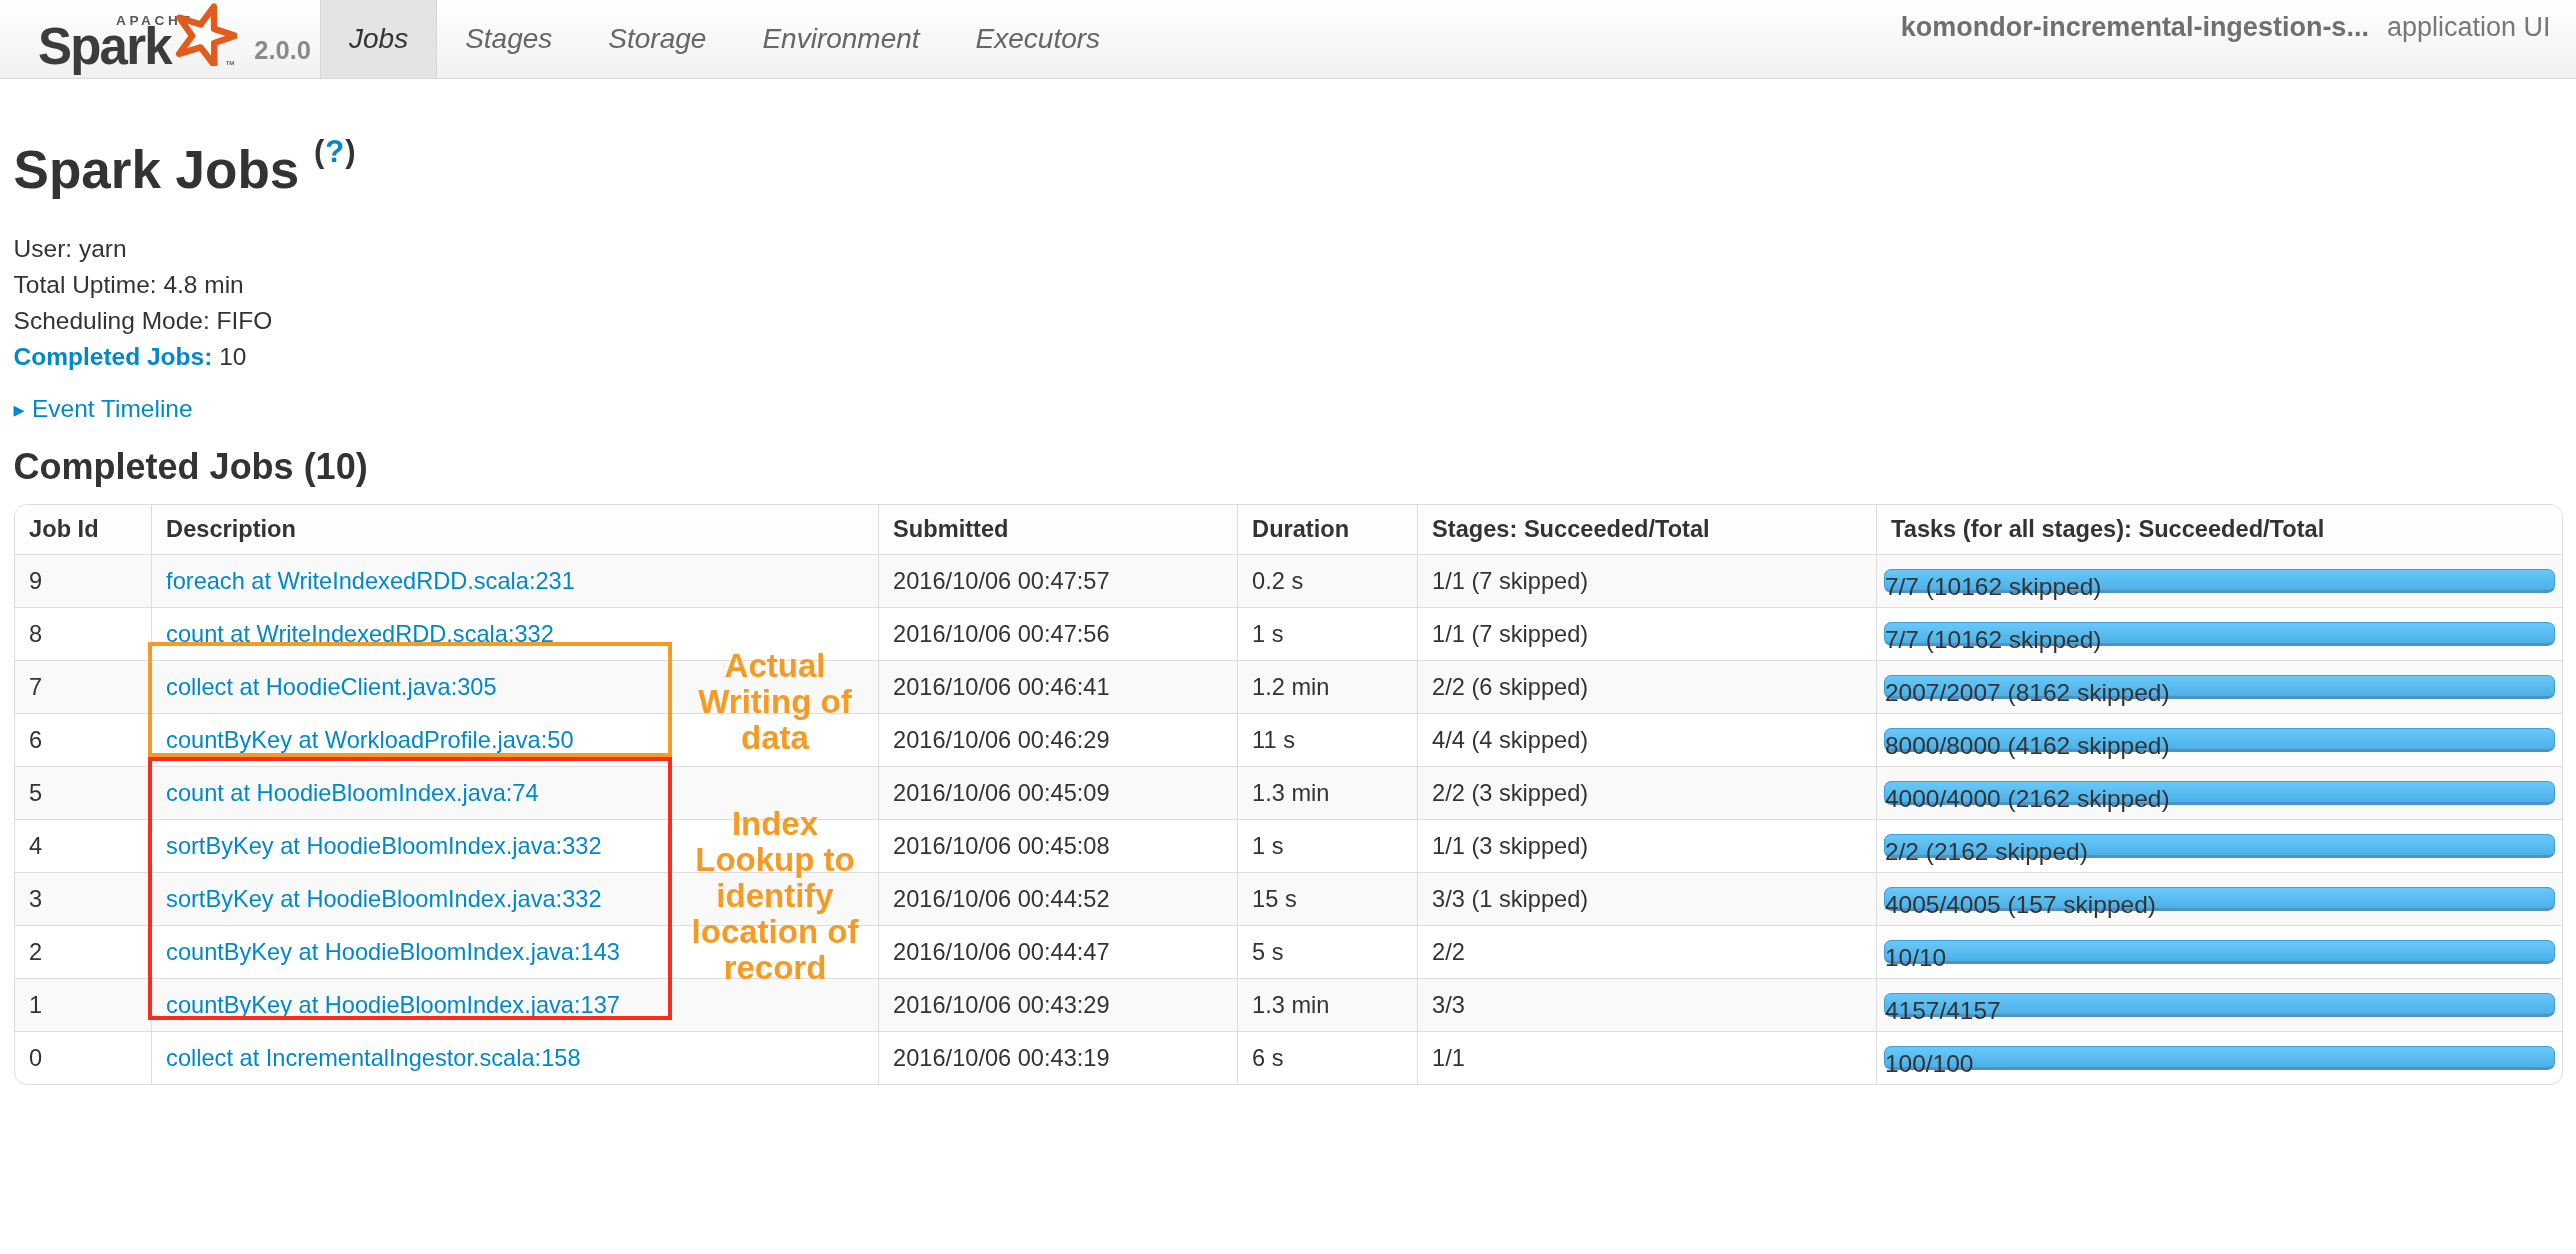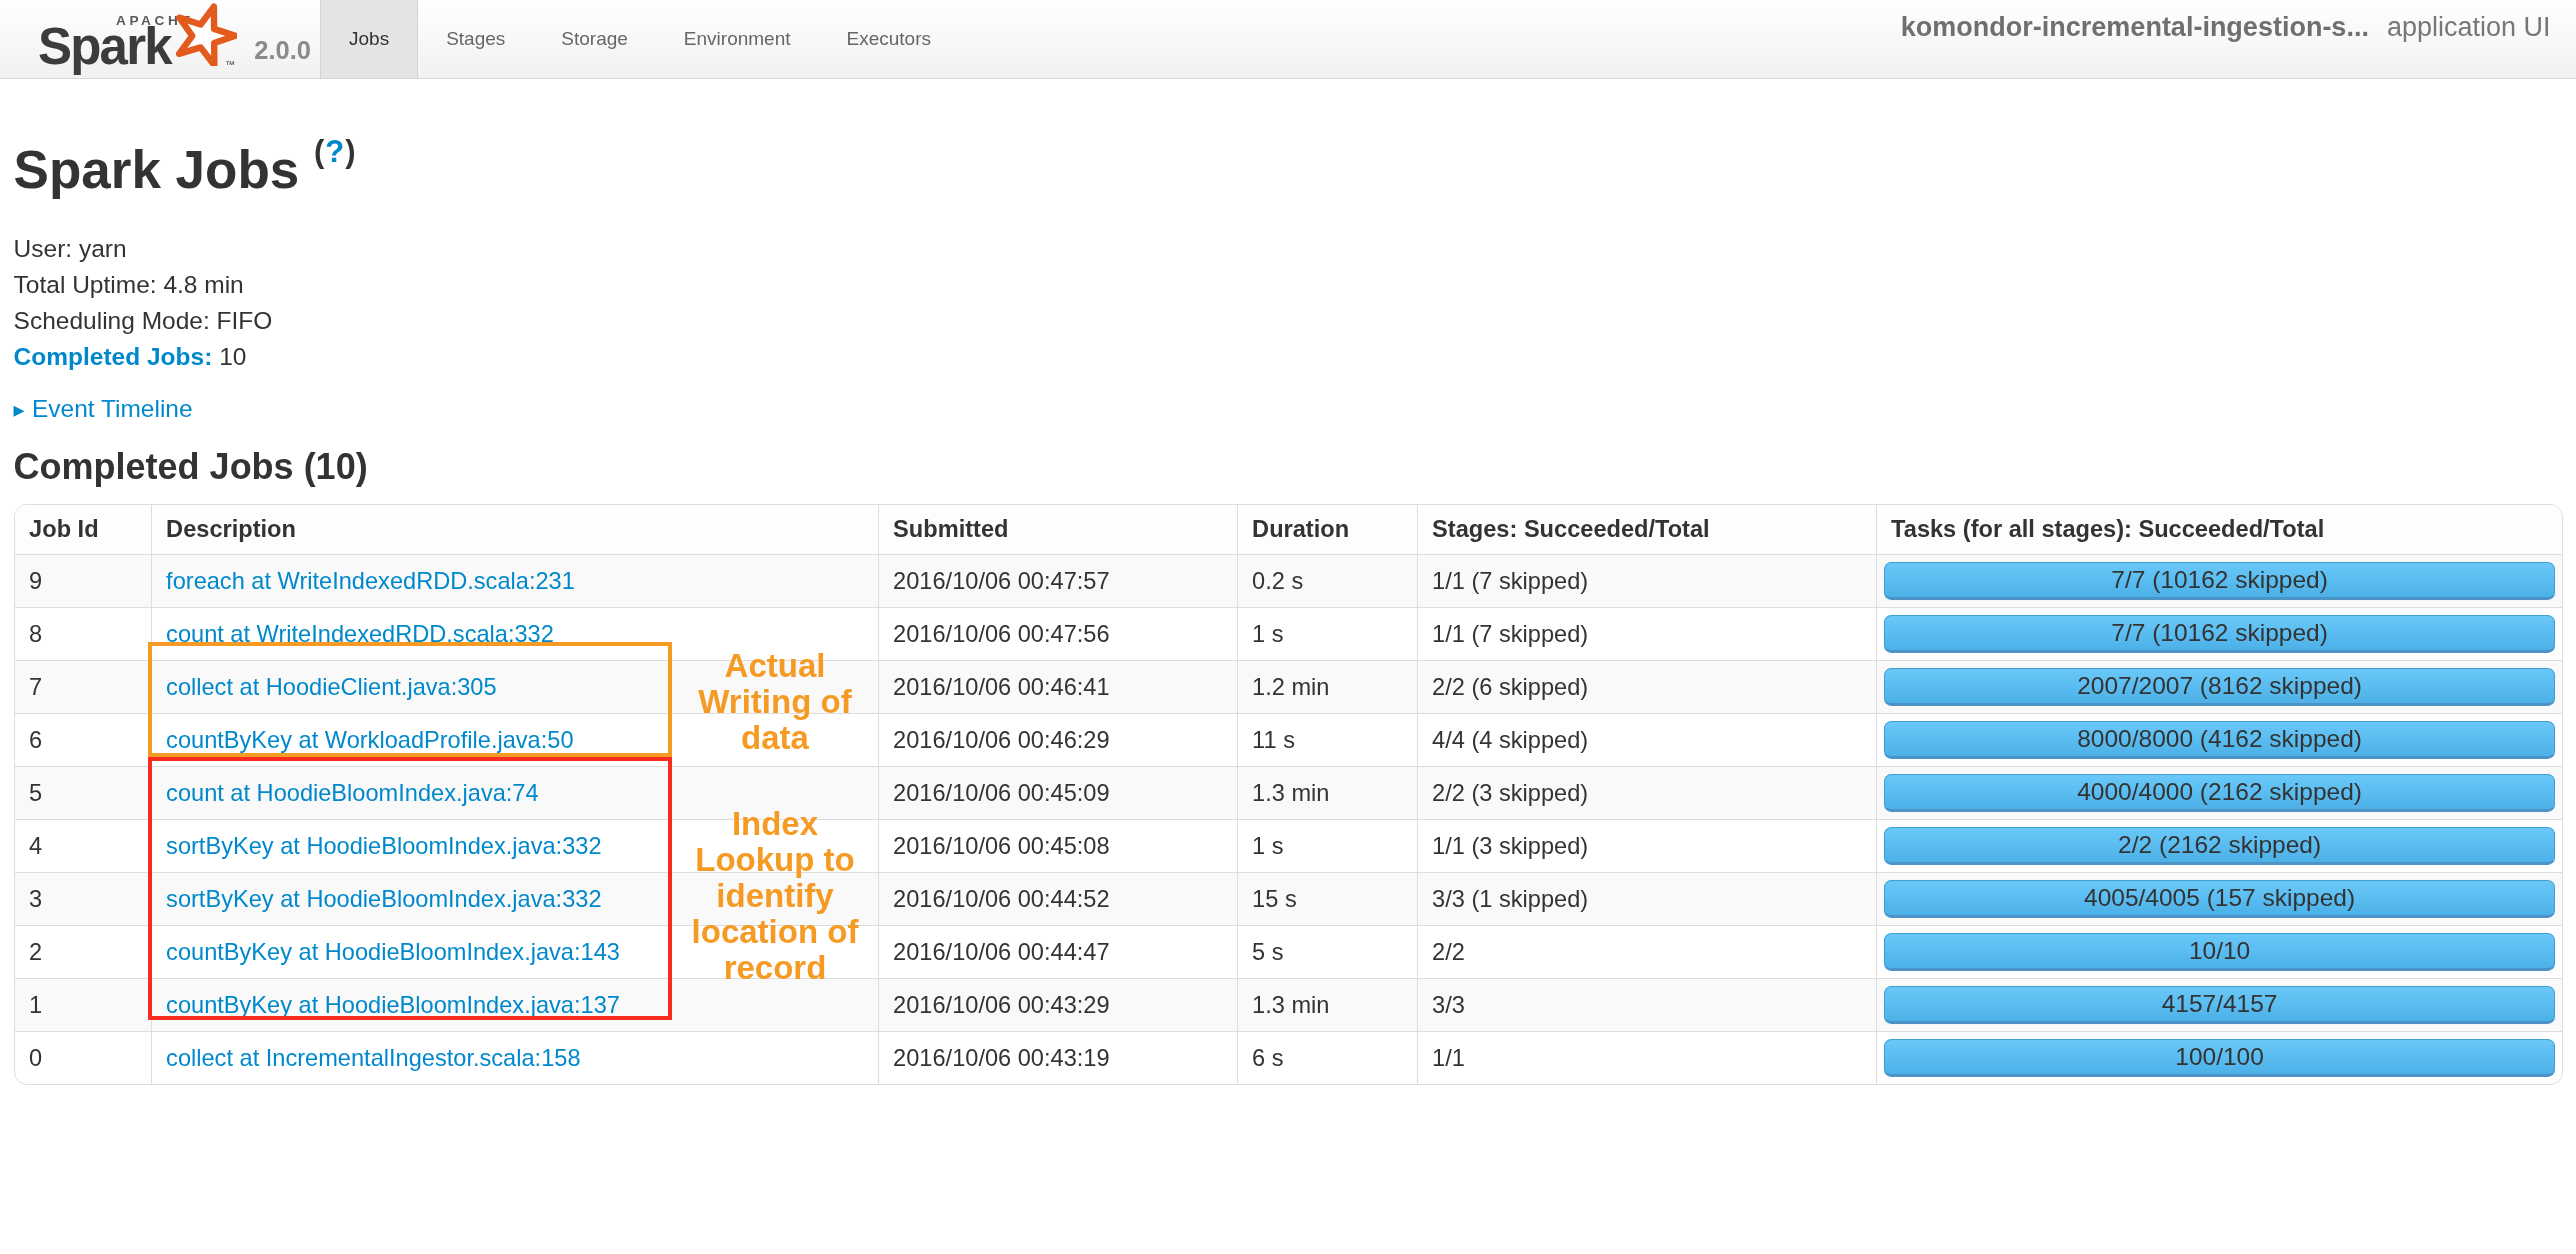--- a/index.html
+++ b/index.html
@@ -8,21 +8,21 @@
   
   .navbar { height:79px; background:linear-gradient(to bottom,#ffffff,#f1f1f1); border-bottom:1.8px solid #d8d8d8; display:flex; align-items:stretch; position:relative; }
   .brand { display:flex; align-items:flex-end; padding:5.5px 9px 7.3px 38px; width:320px; position:relative; cursor:pointer; }
   .logo { position:relative; width:218px; height:65px; }
   .logo .apache { position:absolute; left:78px; top:7.3px; font-size:13.6px; font-weight:bold; letter-spacing:3.6px; color:#5a5a5a; }
   .logo .sparkword { position:absolute; left:0; top:11px; font-size:51px; font-weight:bold; color:#3a3c3e; letter-spacing:-1.8px; }
   .logo .tm { position:absolute; left:187px; top:53px; font-size:10px; color:#3a3c3e; }
   .logo .star { position:absolute; left:135px; top:-3.6px; }
   .version { font-size:25.5px; font-weight:bold; color:#8a8a8a; margin-left:12.7px; padding-bottom:5.5px; }
   .tabs { display:flex; align-items:stretch; }
-  .tab { font-size:19px; color:#666; display:flex; align-items:center; padding:12px 28px; cursor:pointer; }
+  .tab { font-size:28px; color:#666; display:flex; align-items:center; padding:12px 28px; cursor:pointer;font-style:italic; }
   .tab.active { background:#e4e4e4; color:#333; border-left:0.9px solid #d4d4d4; border-right:0.9px solid #d4d4d4; }
   .appname { position:absolute; right:25.5px; top:0; height:55px; display:flex; align-items:center; font-size:27px; color:#777;gap:9px; }
   .appname b { color:#6f6f6f; margin-right:9px; }
 
   
   .content { padding:0 13.6px; }
   h1.page-title { margin:45px 0 33px 0; font-size:53px; line-height:56px; font-weight:bold; color:#333; }
   h1 .sup { font-size:31px; vertical-align:25.5px; font-weight:bold; letter-spacing:0.9px; }
   h1 .sup .q { color:#0088cc; cursor:pointer; }
   .summary { list-style:none; }
@@ -39,22 +39,22 @@
   th, td { text-align:left; vertical-align:middle; padding:0 14.5px; font-size:23.6px; color:#333; }
   th { height:49px; font-weight:bold; background:#fdfdfd; cursor:pointer; }
   td { height:53px; }
   th + th, td + td { border-left:0.9px solid #ddd; }
   tbody td { border-top:0.9px solid #ddd; }
   tbody tr:nth-child(odd) { background:#f9f9f9; }
   td a { color:#0088cc; text-decoration:none; cursor:pointer; }
   col.c-id { width:136px; } col.c-desc { width:727px; } col.c-sub { width:359px; }
   col.c-dur { width:180px; } col.c-stg { width:459px; } col.c-tsk { width:687px; }
   td.tasks-cell { padding:0 7.3px; }
-  .progress { height:38px; border:0.9px solid #3e9fd5; border-bottom:3.6px solid #4e93c8; border-radius:7.3px;
-              background:linear-gradient(to bottom,#69c8f8,#4cb1e8); text-align:center; line-height:34px;
+  .progress { height:24px; border:0.9px solid #3e9fd5; border-bottom:3.6px solid #4e93c8; border-radius:7.3px;
+              background:linear-gradient(to bottom,#69c8f8,#4cb1e8); line-height:34px;
               font-size:24.5px; color:#333; }
 
   
   .overlay { position:absolute; pointer-events:none; }
   .box-orange { left:148px; top:642px; width:524px; height:115px; border:4.5px solid #f59a23; }
   .box-red { left:148px; top:757px; width:524px; height:263px; border:4.5px solid #f92c1d; }
   .ann-label { width:202px; left:674px; text-align:center; font-size:33px; font-weight:bold; line-height:36px; color:#f59a23; }
   .ann-writing { top:648px; }
   .ann-index { top:806px; }
 </style>

